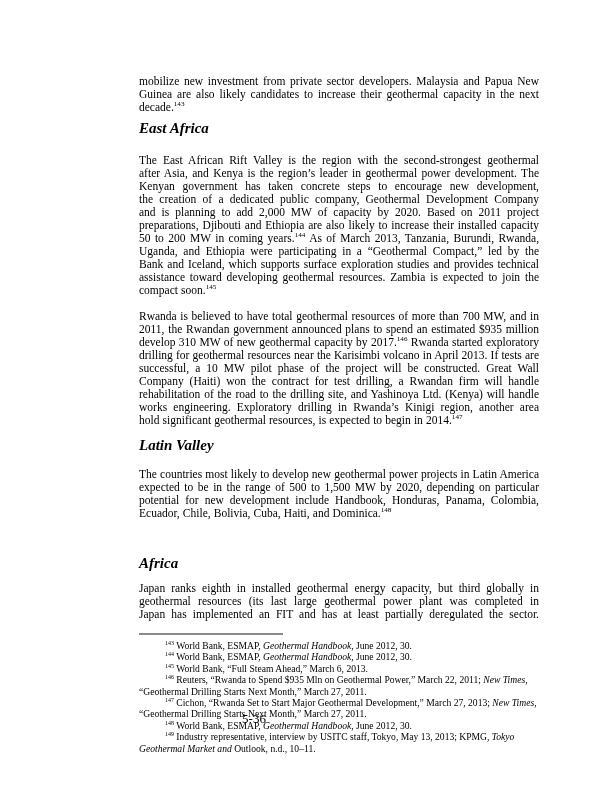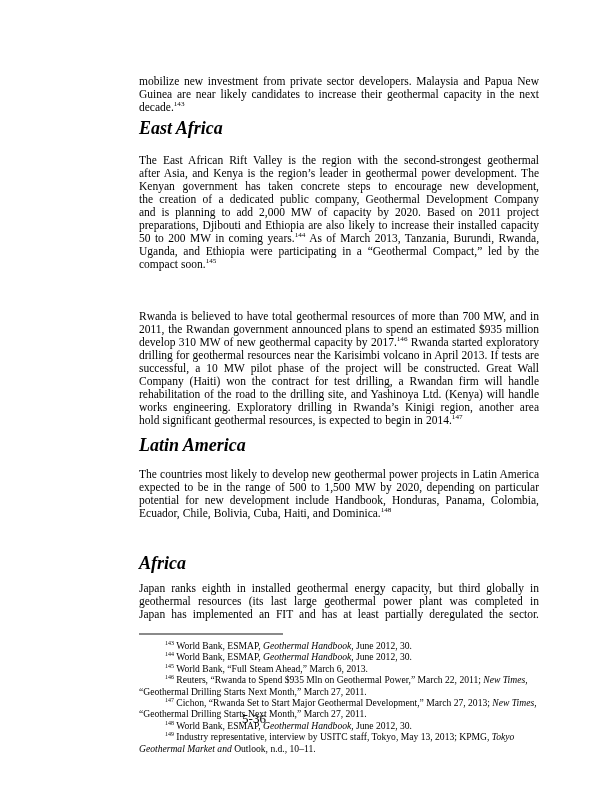--- a/index.html
+++ b/index.html
@@ -23,21 +23,21 @@
     text-align-last:justify;
     word-spacing:0.02em;
   }
   .para .line.last { text-align-last:left; }
   .para sup, .fline sup {
     font-size:0.62em;
     line-height:0;
     vertical-align:super;
   }
   .heading {
-    font-size:18px;
+    font-size:15px;
     line-height:17px;
     font-weight:bold;
     font-style:italic;
     white-space:nowrap;
   }
   .fn-sep {
     position:absolute;
     left:139px; top:633px;
     width:144px; height:2px;
     background:#8a8a8a;
@@ -61,51 +61,53 @@
   }
   i { font-style:italic; }
 </style>
 </head>
 <body>
 
 <div class="page">
 
   <div class="block para" style="top:75px">
       <div class="line">mobilize new investment from private sector developers. Malaysia and Papua New</div>
-      <div class="line">Guinea are near likely candidates to increase their geothermal capacity in the next</div>
+      <div class="line">Guinea are also likely candidates to increase their geothermal capacity in the next</div>
       <div class="line last">decade.<sup>143</sup></div>
     </div>
 
   <h2 class="block heading" style="top:120px">East Africa</h2>
 
   <div class="block para" style="top:154px">
       <div class="line">The East African Rift Valley is the region with the second-strongest geothermal potential</div>
       <div class="line">after Asia, and Kenya is the region’s leader in geothermal power development. The</div>
       <div class="line">Kenyan government has taken concrete steps to encourage new development, including</div>
       <div class="line">the creation of a dedicated public company, Geothermal Development Company (GDC),</div>
       <div class="line">and is planning to add 2,000 MW of capacity by 2020. Based on 2011 project</div>
       <div class="line">preparations, Djibouti and Ethiopia are also likely to increase their installed capacity by</div>
       <div class="line">50 to 200 MW in coming years.<sup>144</sup> As of March 2013, Tanzania, Burundi, Rwanda,</div>
       <div class="line">Uganda, and Ethiopia were participating in a “Geothermal Compact,” led by the World</div>
+      <div class="line">Bank and Iceland, which supports surface exploration studies and provides technical</div>
+      <div class="line">assistance toward developing geothermal resources. Zambia is expected to join the</div>
       <div class="line last">compact soon.<sup>145</sup></div>
     </div>
 
   <div class="block para" style="top:310px">
       <div class="line">Rwanda is believed to have total geothermal resources of more than 700 MW, and in</div>
       <div class="line">2011, the Rwandan government announced plans to spend an estimated $935 million to</div>
       <div class="line">develop 310 MW of new geothermal capacity by 2017.<sup>146</sup> Rwanda started exploratory</div>
       <div class="line">drilling for geothermal resources near the Karisimbi volcano in April 2013. If tests are</div>
       <div class="line">successful, a 10 MW pilot phase of the project will be constructed. Great Wall Drilling</div>
       <div class="line">Company (Haiti) won the contract for test drilling, a Rwandan firm will handle</div>
       <div class="line">rehabilitation of the road to the drilling site, and Yashinoya Ltd. (Kenya) will handle civil</div>
       <div class="line">works engineering. Exploratory drilling in Rwanda’s Kinigi region, another area likely to</div>
       <div class="line last">hold significant geothermal resources, is expected to begin in 2014.<sup>147</sup></div>
     </div>
 
-  <h2 class="block heading" style="top:437px">Latin America</h2>
+  <h2 class="block heading" style="top:437px">Latin Valley</h2>
 
   <div class="block para" style="top:468px">
       <div class="line">The countries most likely to develop new geothermal power projects in Latin America</div>
       <div class="line">expected to be in the range of 500 to 1,500 MW by 2020, depending on particular country</div>
       <div class="line">potential for new development include Handbook, Honduras, Panama, Colombia,</div>
       <div class="line last">Ecuador, Chile, Bolivia, Cuba, Haiti, and Dominica.<sup>148</sup></div>
     </div>
 
   <h2 class="block heading" style="top:555px">Africa</h2>
 

